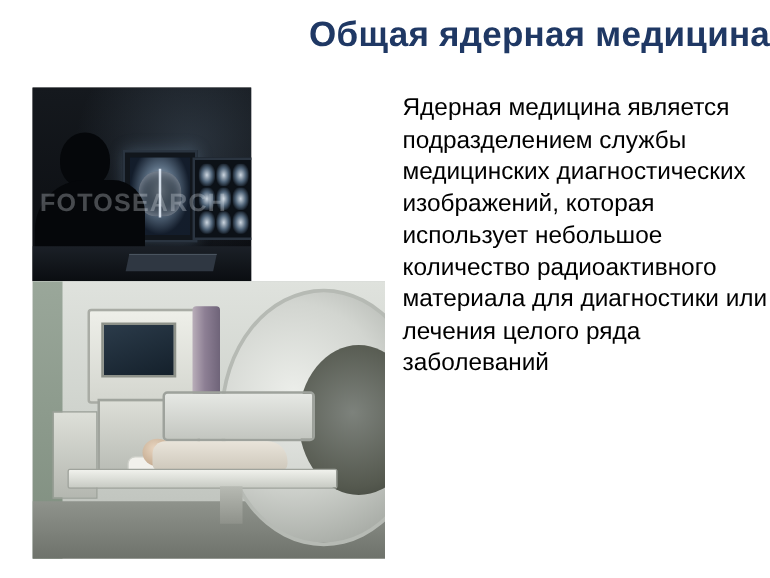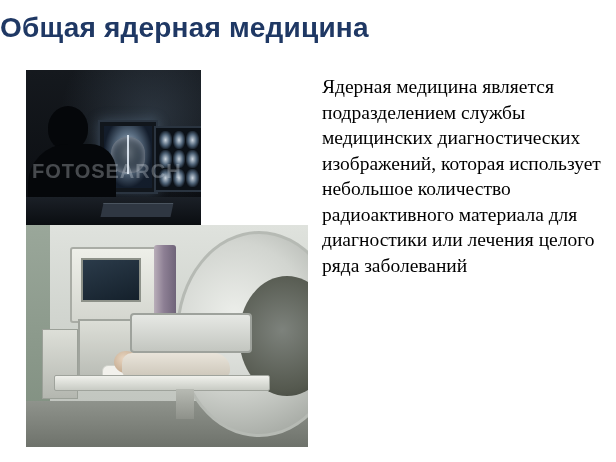--- a/index.html
+++ b/index.html
@@ -17,38 +17,38 @@
     position: relative;
     width: 616px;
     height: 462px;
     background: #ffffff;
   }
   .slide-title {
     position: absolute;
     left: 0;
     top: 12px;
     width: 616px;
-    text-align: left;
+    text-align: right;
     font-size: 28px;
     font-weight: bold;
     color: #1f3864;
     letter-spacing: 0.2px;
     font-family: "Liberation Sans", sans-serif;
   }
 
   
   .body-text {
     position: absolute;
     left: 322px;
     top: 74px;
     width: 292px;
     font-size: 19.5px;
     line-height: 25.5px;
     color: #000000;
-    font-family: Liberation Serif, serif;
+    font-family: Liberation Sans, sans-serif;
   }
 
   
   .photo-top {
     position: absolute;
     left: 26px;
     top: 70px;
     width: 175px;
     height: 155px;
     background: #0d0f12;
@@ -163,21 +163,20 @@
   }
   .pt-watermark {
     position: absolute;
     left: 6px;
     top: 82px;
     font-size: 20px;
     font-weight: bold;
     color: rgba(225,232,240,0.30);
     letter-spacing: 1px;
     font-family: "Liberation Sans", sans-serif;
-    margin-top: 8px;
   }
   .pt-caption {
     position: absolute;
     left: 26px;
     top: 207px;
     width: 175px;
     height: 16px;
     background: #ffffff;
     color: #111111;
     font-size: 9px;

